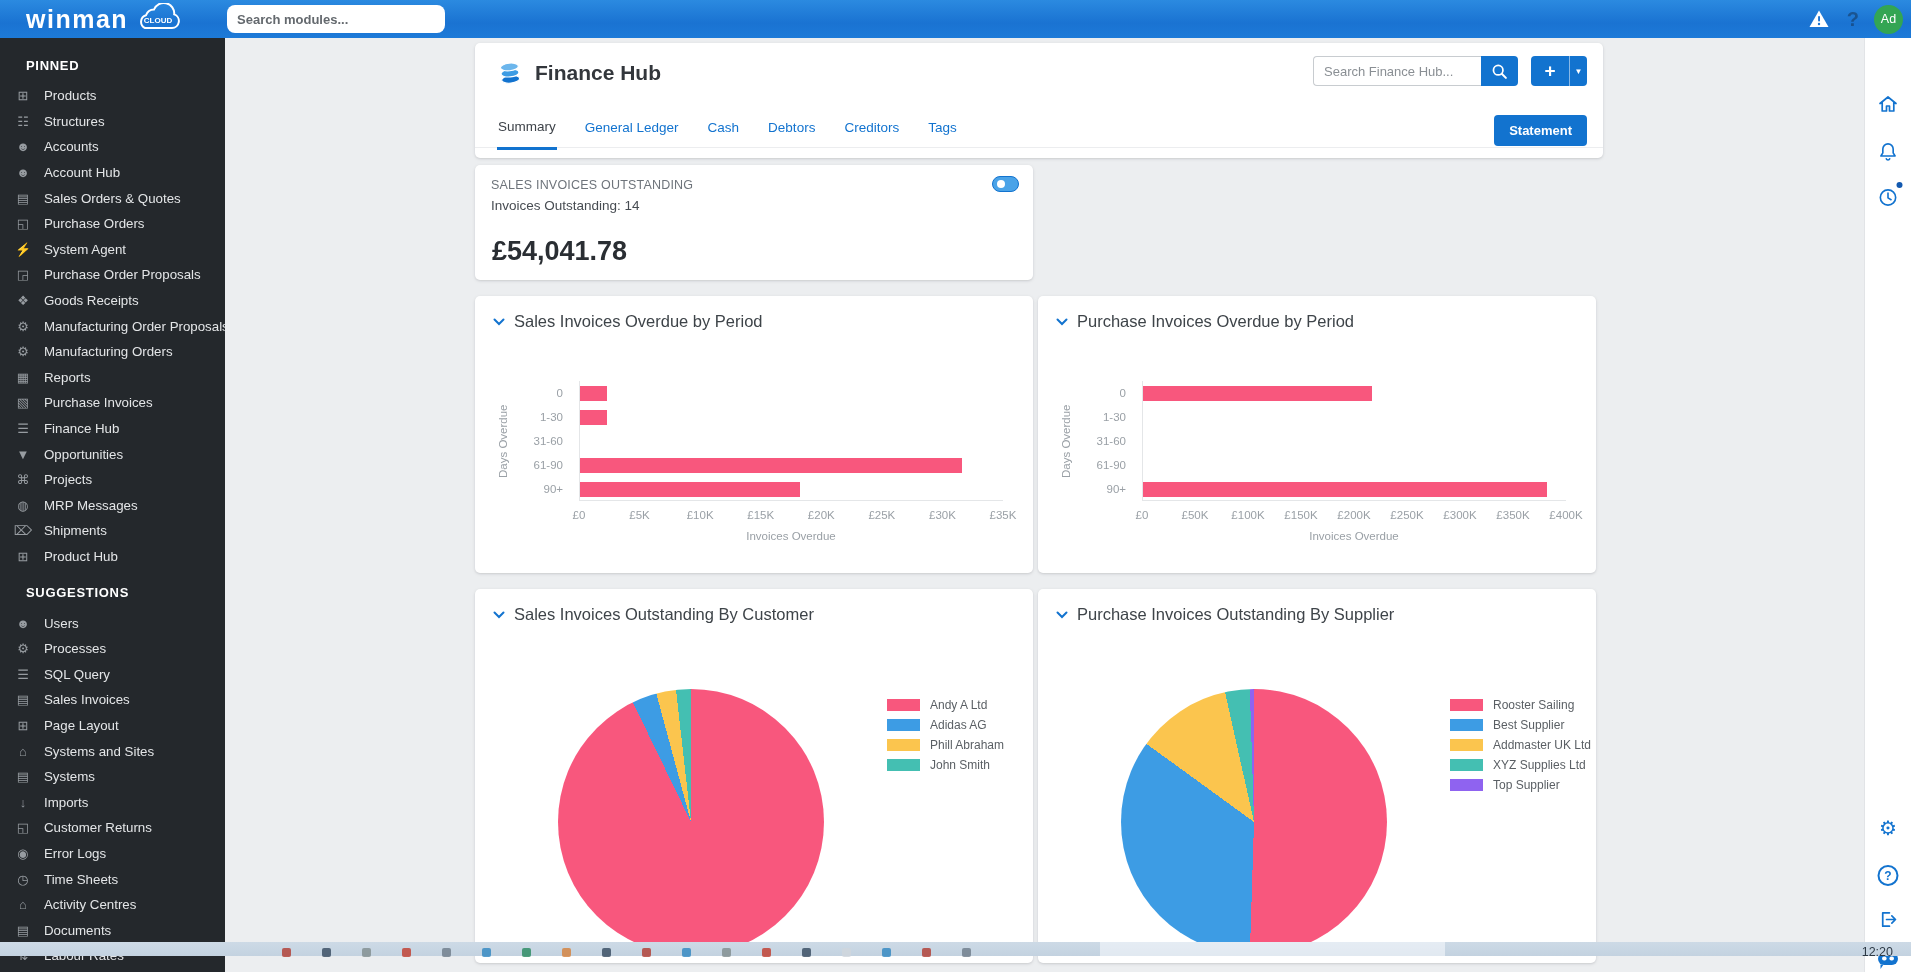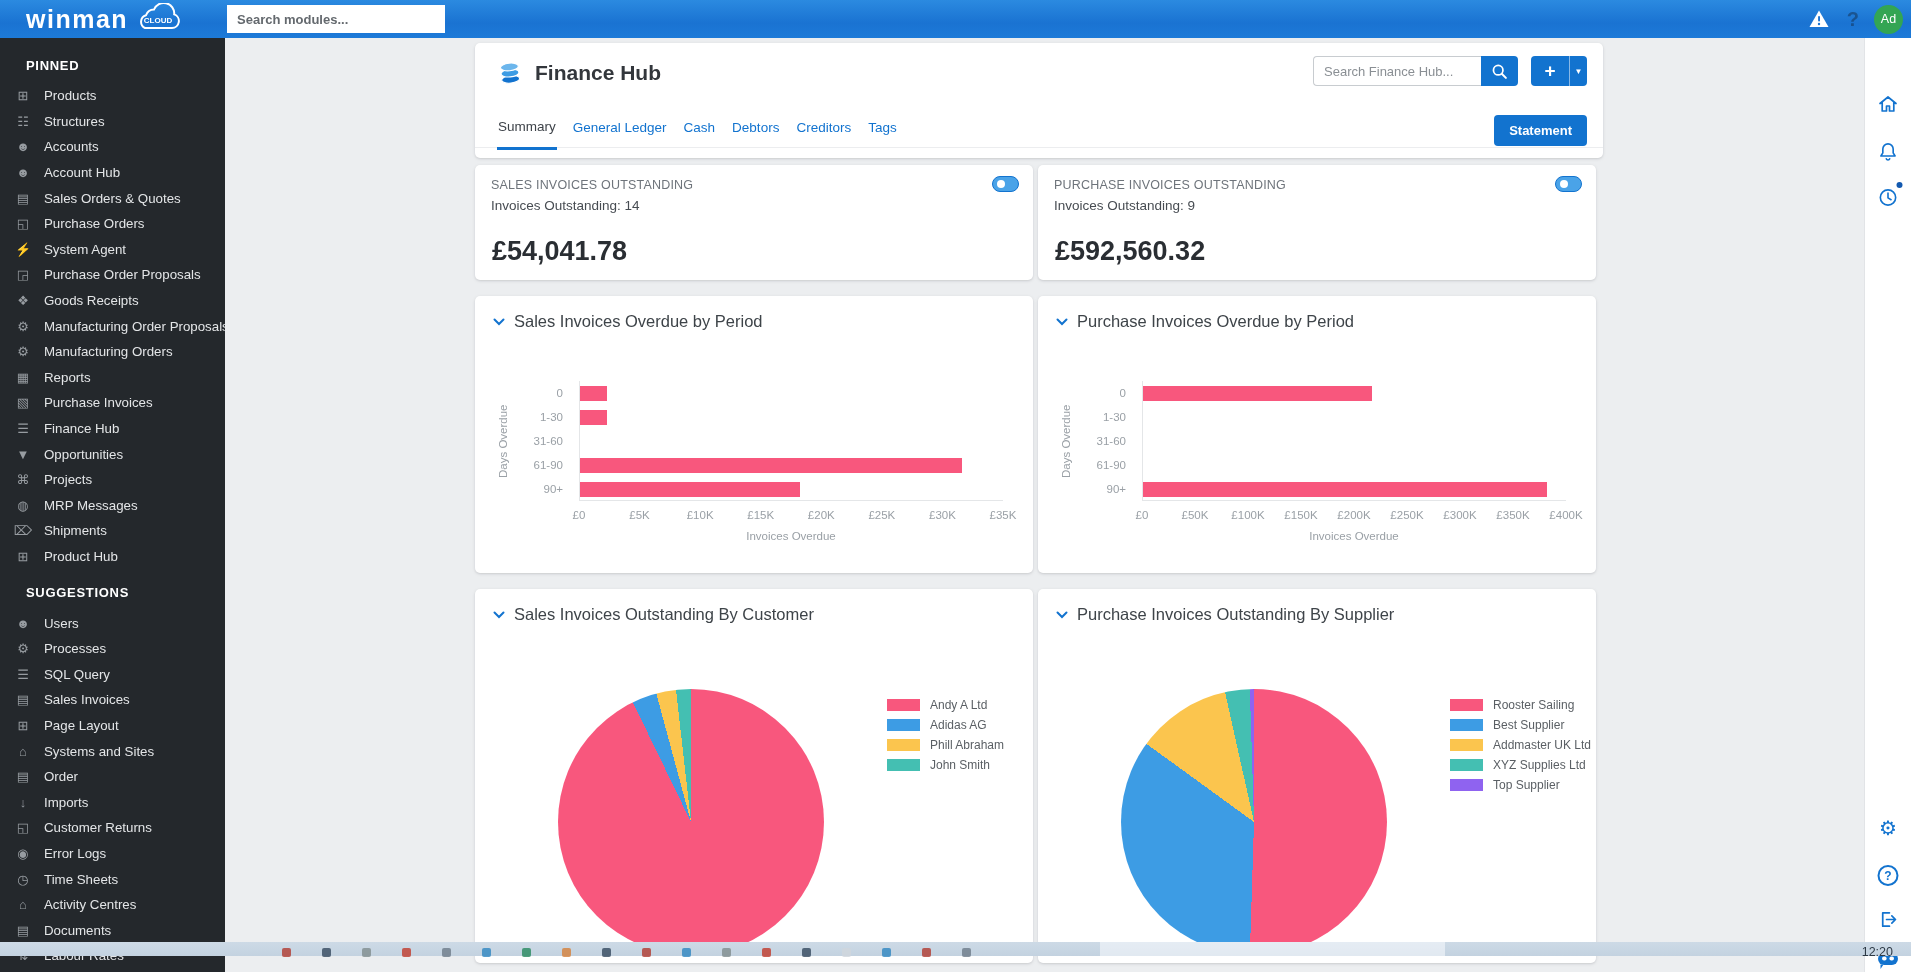--- a/index.html
+++ b/index.html
@@ -8,21 +8,21 @@
     width:1911px; height:972px; overflow:hidden; position:relative;
     font-family:"Liberation Sans", sans-serif; background:#ECEEF0;
   }
   
   .topbar { position:absolute; top:0; left:0; right:0; height:38px; z-index:40;
     background:linear-gradient(180deg,#2b8ae0 0%,#1a73d2 60%,#1d7ad8 100%); display:flex; align-items:center; }
   .logo-wrap { display:flex; align-items:flex-start; margin-left:26px; cursor:pointer; }
   .logo-text { color:#fff; font-weight:700; font-size:25px; letter-spacing:1.5px; line-height:34px; }
   .logo-cloud { margin-left:2px; margin-top:1px; }
   .search-modules { position:absolute; left:227px; top:5px; width:218px; height:28px; border:none;
-    border-radius:0; padding:0 10px; font-size:13px; color:#3c4043; font-weight:600; outline:none; font-family:inherit; }
+    border-radius:8px; padding:0 10px; font-size:13px; color:#3c4043; font-weight:600; outline:none; font-family:inherit; }
   .search-modules::placeholder { color:#64696e; font-weight:600; }
   .topbar-right { position:absolute; right:8px; top:0; height:38px; display:flex; align-items:center; gap:15px; }
   .tb-help { color:rgba(20,45,75,.50); font-weight:700; font-size:20px; cursor:pointer; }
   .avatar { width:29px; height:29px; border-radius:50%; background:#33A553; color:#fff; font-size:12.5px;
     font-weight:400; display:flex; align-items:center; justify-content:center; cursor:pointer; }
   
   .sidebar { position:absolute; left:0; top:38px; bottom:0; width:225px; background:#24282C; z-index:30;
     padding-top:16px; overflow:hidden; }
   .sb-header { color:#fff; font-size:13px; font-weight:700; letter-spacing:.7px; padding:4px 0 10px 26px; }
   .sb-header.sugg { margin-top:12px; }
@@ -51,21 +51,21 @@
   .hub-search input::placeholder { color:#8a8f94; }
   .search-btn { width:37px; height:30px; background:#1273CF; border:none; border-radius:0 4px 4px 0;
     cursor:pointer; display:flex; align-items:center; justify-content:center; }
   .plus-group { margin-left:13px; display:flex; }
   .plus-main { width:39px; height:30px; background:#1273CF; color:#fff; font-size:19px; font-weight:700;
     border:none; border-radius:4px 0 0 4px; cursor:pointer; border-right:1px solid rgba(255,255,255,.5);
     line-height:28px; padding:0; font-family:inherit; }
   .plus-caret { width:17px; height:30px; background:#1273CF; color:#fff; border:none;
     border-radius:0 4px 4px 0; font-size:8px; cursor:pointer; padding:0; }
   .tabs-line { position:absolute; left:0; right:0; bottom:10px; height:1px; background:#ECEDEF; }
-  .tabs { position:absolute; left:22px; bottom:10px; display:flex; gap:15px; }
+  .tabs { position:absolute; left:22px; bottom:10px; display:flex; gap:27px; }
   .tab { background:none; border:none; font-size:13.5px; color:#1273CF; padding:0 1px 13px; cursor:pointer;
     font-family:inherit; }
   .tab.active { color:#3E4349; border-bottom:3px solid #1273CF; margin-bottom:-2px; }
   .statement-btn { position:absolute; right:16px; bottom:12px; height:31px; padding:0 15px; background:#1273CF;
     color:#fff; border:none; border-radius:4px; font-size:13px; font-weight:700; cursor:pointer; font-family:inherit; }
   
   .row2 { display:flex; gap:5px; margin-bottom:16px; }
   .kpi-card { width:558px; height:115px; position:relative; padding:13px 16px; }
   .kpi-title { font-size:12.5px; color:#6E747B; letter-spacing:.2px; }
   .kpi-sub { font-size:13.5px; color:#474C52; margin-top:6px; }
@@ -255,21 +255,21 @@
         <span>Page Layout</span>
       </div>
 
       <div class="sb-item">
         <span class="sb-icon">⌂</span>
         <span>Systems and Sites</span>
       </div>
 
       <div class="sb-item">
         <span class="sb-icon">▤</span>
-        <span>Order</span>
+        <span>Systems</span>
       </div>
 
       <div class="sb-item">
         <span class="sb-icon">↓</span>
         <span>Imports</span>
       </div>
 
       <div class="sb-item">
         <span class="sb-icon">◱</span>
         <span>Customer Returns</span>
@@ -338,26 +338,20 @@
       </nav>
       <button class="statement-btn">Statement</button>
     </section>
 
     <div class="row2">
       <section class="card kpi-card">
         <div class="kpi-title">SALES INVOICES OUTSTANDING</div>
         <span class="toggle"></span>
         <div class="kpi-sub">Invoices Outstanding: 14</div>
         <div class="kpi-amount">£54,041.78</div>
-      </section>
-      <section class="card kpi-card">
-        <div class="kpi-title">PURCHASE INVOICES OUTSTANDING</div>
-        <span class="toggle"></span>
-        <div class="kpi-sub">Invoices Outstanding: 9</div>
-        <div class="kpi-amount">£592,560.32</div>
       </section>
     </div>
 
     <div class="row2">
       <section class="card chart-card">
         <div class="chart-head">
           <svg class="chev" width="12" height="8" viewBox="0 0 12 8">
             <polyline points="1.5,1.5 6,6 10.5,1.5" fill="none" stroke="#1273CF" stroke-width="2" stroke-linecap="round"></polyline>
           </svg>
           <span class="chart-title">Sales Invoices Overdue by Period</span>

